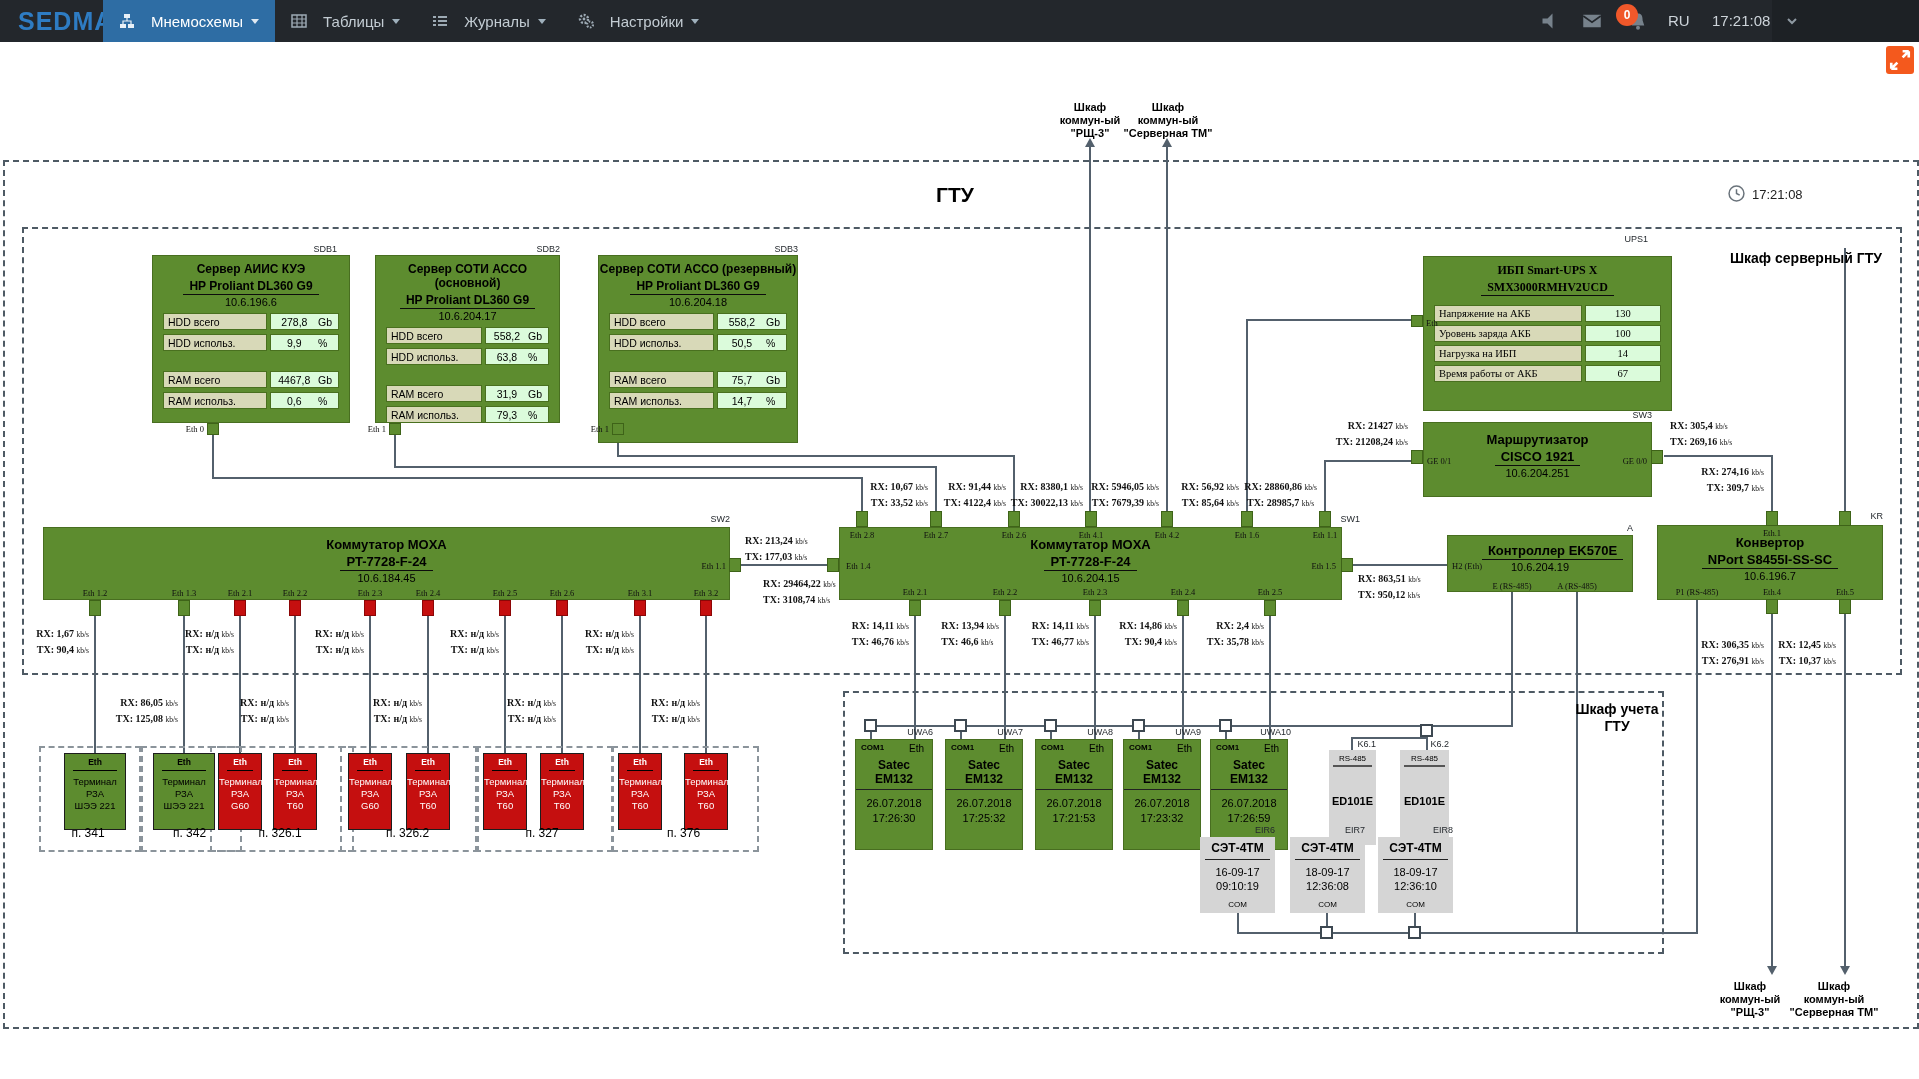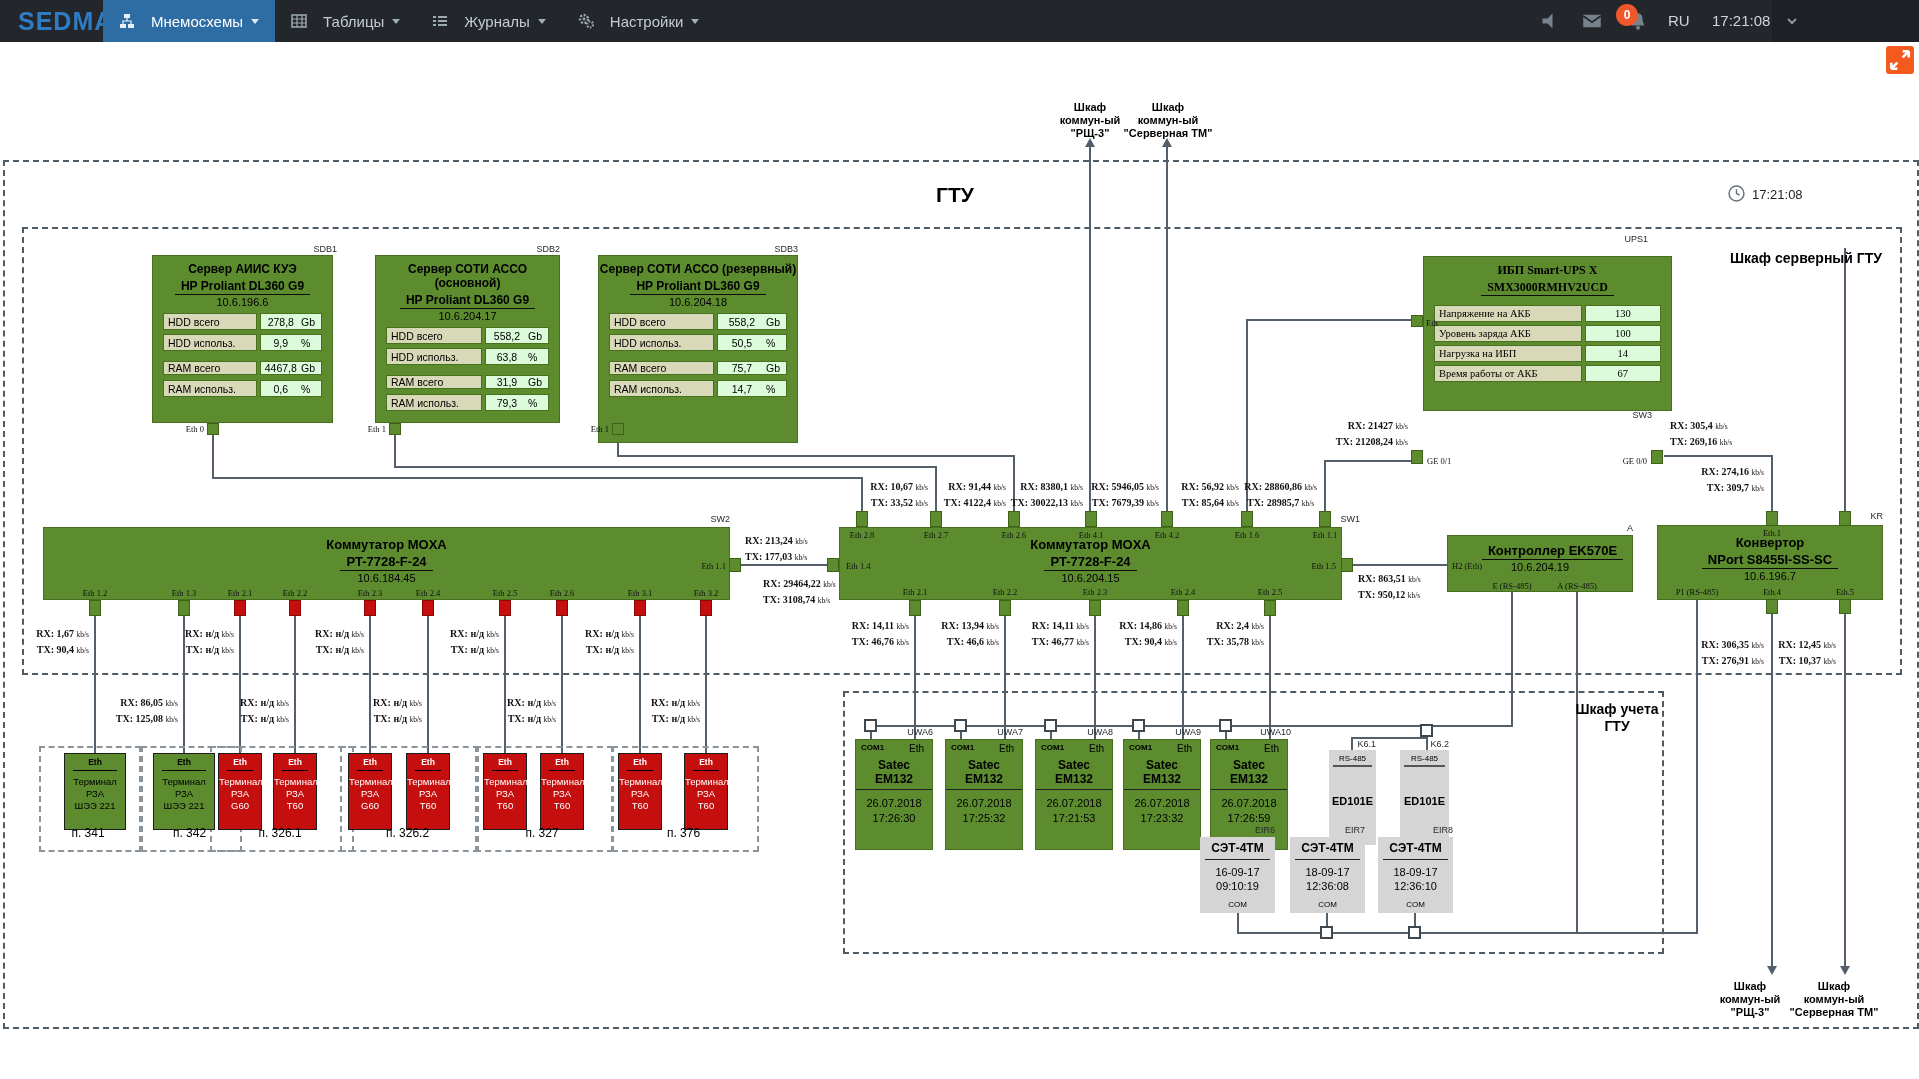--- a/index.html
+++ b/index.html
@@ -43,21 +43,21 @@
   
   .gblock{position:absolute;background:#5d8c2f;border:1px solid #486e20;box-sizing:border-box;text-align:center;color:#000;z-index:2;}
   .gblock .t1{font-size:12px;font-weight:bold;margin-top:6px;line-height:14px;}
   .gblock .t2{font-size:12px;font-weight:bold;line-height:14px;display:inline-block;border-bottom:1.5px solid #0c0c0c;padding:0 6px 1px;}
   .gblock .ip{font-size:11px;line-height:14px;}
   .row{display:flex;margin:4px 10px 0;height:17px;font-size:10.5px;}
   .row .rl{flex:1.45;background:#d8d9b8;border:1px solid #49701f;display:flex;align-items:center;padding-left:4px;box-sizing:border-box;text-align:left;}
   .row .rv{flex:1;background:#dbfbdb;border:1px solid #49701f;margin-left:3px;display:flex;align-items:center;box-sizing:border-box;}
   .row .rv .val{flex:1;text-align:center;}
   .row .rv .un{width:20px;text-align:left;}
-  .row.gap{margin-top:8px;align-items:center;}
+  .row.gap{margin-top:20px;}
   .sw-t1{font-size:13px;font-weight:bold;margin-top:9px;line-height:15px;}
   .term{position:absolute;border:1px solid #1d1d1d;font-size:9.5px;line-height:12px;text-align:center;box-sizing:border-box;z-index:2;}
   .term.green{background:#5d8c2f;color:#000;}
   .term.red{background:#c50f0f;color:#fff;}
   .term .teth{font-weight:bold;font-size:8.5px;border-bottom:1px solid #000;margin:2px 8px 5px;padding-bottom:2px;}
   .gray{position:absolute;background:#d5d5d5;color:#000;text-align:center;box-sizing:border-box;z-index:2;}
   .sa-h{display:flex;justify-content:space-between;padding:3px 8px 0 5px;}
   .sa-h .c1{font-size:8px;font-weight:bold;}
   .sa-h .c2{font-size:10px;}
   .sa-t{font-size:12px;font-weight:bold;display:inline-block;border-bottom:1px solid #222;padding:2px 4px 3px;margin-top:2px;}
@@ -342,40 +342,40 @@
     <div class="flow" style="position: absolute; left: 700px; top: 695px; text-align: right; transform: translateX(-100%);">RX: н/д <span class="u">kb/s</span><br>TX: н/д <span class="u">kb/s</span></div>
     <div class="flow" style="position: absolute; left: 745px; top: 533px;">RX: 213,24 <span class="u">kb/s</span><br>TX: 177,03 <span class="u">kb/s</span></div>
     <div class="flow" style="position: absolute; left: 763px; top: 576px;">RX: 29464,22 <span class="u">kb/s</span><br>TX: 3108,74 <span class="u">kb/s</span></div>
     <div class="flow" style="position: absolute; left: 928px; top: 479px; text-align: right; transform: translateX(-100%);">RX: 10,67 <span class="u">kb/s</span><br>TX: 33,52 <span class="u">kb/s</span></div>
     <div class="flow" style="position: absolute; left: 1006px; top: 479px; text-align: right; transform: translateX(-100%);">RX: 91,44 <span class="u">kb/s</span><br>TX: 4122,4 <span class="u">kb/s</span></div>
     <div class="flow" style="position: absolute; left: 1083px; top: 479px; text-align: right; transform: translateX(-100%);">RX: 8380,1 <span class="u">kb/s</span><br>TX: 30022,13 <span class="u">kb/s</span></div>
     <div class="flow" style="position: absolute; left: 1159px; top: 479px; text-align: right; transform: translateX(-100%);">RX: 5946,05 <span class="u">kb/s</span><br>TX: 7679,39 <span class="u">kb/s</span></div>
     <div class="flow" style="position: absolute; left: 1239px; top: 479px; text-align: right; transform: translateX(-100%);">RX: 56,92 <span class="u">kb/s</span><br>TX: 85,64 <span class="u">kb/s</span></div>
     <div class="flow" style="position: absolute; left: 1317px; top: 479px; text-align: center; transform: translateX(-100%);">RX: 28860,86 <span class="u">kb/s</span><br>TX: 28985,7 <span class="u">kb/s</span></div>
     <div class="flow" style="position: absolute; left: 909px; top: 618px; text-align: right; transform: translateX(-100%);">RX: 14,11 <span class="u">kb/s</span><br>TX: 46,76 <span class="u">kb/s</span></div>
-    <div class="flow" style="position: absolute; left: 999px; top: 618px; text-align: right; transform: translateX(-100%);">RX: 13,94 <span class="u">kb/s</span><br>TX: 46,6 <span class="u">kb/s</span></div>
+    <div class="flow" style="position: absolute; left: 999px; top: 618px; text-align: left; transform: translateX(-100%);">RX: 13,94 <span class="u">kb/s</span><br>TX: 46,6 <span class="u">kb/s</span></div>
     <div class="flow" style="position: absolute; left: 1089px; top: 618px; text-align: right; transform: translateX(-100%);">RX: 14,11 <span class="u">kb/s</span><br>TX: 46,77 <span class="u">kb/s</span></div>
     <div class="flow" style="position: absolute; left: 1177px; top: 618px; text-align: right; transform: translateX(-100%);">RX: 14,86 <span class="u">kb/s</span><br>TX: 90,4 <span class="u">kb/s</span></div>
     <div class="flow" style="position: absolute; left: 1264px; top: 618px; text-align: right; transform: translateX(-100%);">RX: 2,4 <span class="u">kb/s</span><br>TX: 35,78 <span class="u">kb/s</span></div>
     <div class="flow" style="position: absolute; left: 1408px; top: 418px; text-align: right; transform: translateX(-100%);">RX: 21427 <span class="u">kb/s</span><br>TX: 21208,24 <span class="u">kb/s</span></div>
     <div class="flow" style="position: absolute; left: 1670px; top: 418px;">RX: 305,4 <span class="u">kb/s</span><br>TX: 269,16 <span class="u">kb/s</span></div>
     <div class="flow" style="position: absolute; left: 1764px; top: 464px; text-align: right; transform: translateX(-100%);">RX: 274,16 <span class="u">kb/s</span><br>TX: 309,7 <span class="u">kb/s</span></div>
     <div class="flow" style="position: absolute; left: 1358px; top: 571px;">RX: 863,51 <span class="u">kb/s</span><br>TX: 950,12 <span class="u">kb/s</span></div>
     <div class="flow" style="position: absolute; left: 1764px; top: 637px; text-align: right; transform: translateX(-100%);">RX: 306,35 <span class="u">kb/s</span><br>TX: 276,91 <span class="u">kb/s</span></div>
     <div class="flow" style="position: absolute; left: 1836px; top: 637px; text-align: right; transform: translateX(-100%);">RX: 12,45 <span class="u">kb/s</span><br>TX: 10,37 <span class="u">kb/s</span></div>
     <div class="txt h1" style="position: absolute; left: 955px; top: 183px; transform: translateX(-50%);">ГТУ</div>
     <div class="txt h2" style="position: absolute; left: 1806px; top: 250px; transform: translateX(-50%);">Шкаф серверный ГТУ</div>
     <div class="txt h2" style="position: absolute; left: 1617px; top: 701px; transform: translateX(-50%);">Шкаф учета</div>
     <div class="txt h2" style="position: absolute; left: 1617px; top: 718px; transform: translateX(-50%);">ГТУ</div>
     <div class="txt clockt" style="position: absolute; left: 1752px; top: 187px;">17:21:08</div>
     <div class="txt ext" style="position: absolute; left: 1090px; top: 101px; transform: translateX(-50%);">Шкаф<br>коммун-ый<br>"РЩ-3"</div>
     <div class="txt ext" style="position: absolute; left: 1168px; top: 101px; transform: translateX(-50%);">Шкаф<br>коммун-ый<br>"Серверная ТМ"</div>
     <div class="txt ext" style="position: absolute; left: 1750px; top: 980px; transform: translateX(-50%);">Шкаф<br>коммун-ый<br>"РЩ-3"</div>
     <div class="txt ext" style="position: absolute; left: 1834px; top: 980px; transform: translateX(-50%);">Шкаф<br>коммун-ый<br>"Серверная ТМ"</div>
-    <div class="gblock" style="position: absolute; left: 152px; top: 255px; width: 181px; height: 168px;">
+    <div class="gblock" style="position: absolute; left: 152px; top: 255px; width: 198px; height: 168px;">
       <div class="t1">Сервер АИИС КУЭ</div>
       <div><div class="t2">HP Proliant DL360 G9</div></div>
       <div class="ip">10.6.196.6</div>
       <div class="row">
         <div class="rl">HDD всего</div>
         <div class="rv">
           <span class="val">278,8</span>
           <span class="un">Gb</span>
         </div>
       </div>
@@ -499,20 +499,25 @@
     <div class="gblock" style="position: absolute; left: 43px; top: 527px; width: 687px; height: 73px;">
       <div class="sw-t1">Коммутатор MOXA</div>
       <div><div class="t2" style="font-size: 13px;">PT-7728-F-24</div></div>
       <div class="ip">10.6.184.45</div>
     </div>
     <div class="gblock" style="position: absolute; left: 839px; top: 527px; width: 503px; height: 73px;">
       <div class="sw-t1">Коммутатор MOXA</div>
       <div><div class="t2" style="font-size: 13px;">PT-7728-F-24</div></div>
       <div class="ip">10.6.204.15</div>
     </div>
+    <div class="gblock" style="position: absolute; left: 1423px; top: 422px; width: 229px; height: 75px;">
+      <div class="sw-t1">Маршрутизатор</div>
+      <div><div class="t2" style="font-size: 13px;">CISCO 1921</div></div>
+      <div class="ip">10.6.204.251</div>
+    </div>
     <div class="gblock" style="position: absolute; left: 1657px; top: 525px; width: 226px; height: 75px;">
       <div class="sw-t1">Конвертор</div>
       <div><div class="t2" style="font-size: 13px;">NPort S8455I-SS-SC</div></div>
       <div class="ip">10.6.196.7</div>
     </div>
     <div class="gblock" style="position: absolute; left: 1447px; top: 535px; width: 186px; height: 57px;">
       <div style="margin-top: 5px; padding-left: 25px;"><div class="t2" style="font-size: 13px;">Контроллер EK570E</div></div>
       <div class="ip">10.6.204.19</div>
     </div>
     <div class="dashed room" style="position: absolute; left: 39px; top: 746px; width: 98px; height: 102px;"></div>

